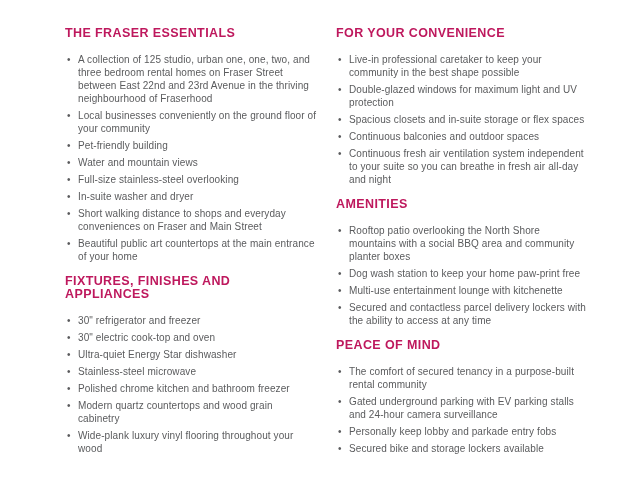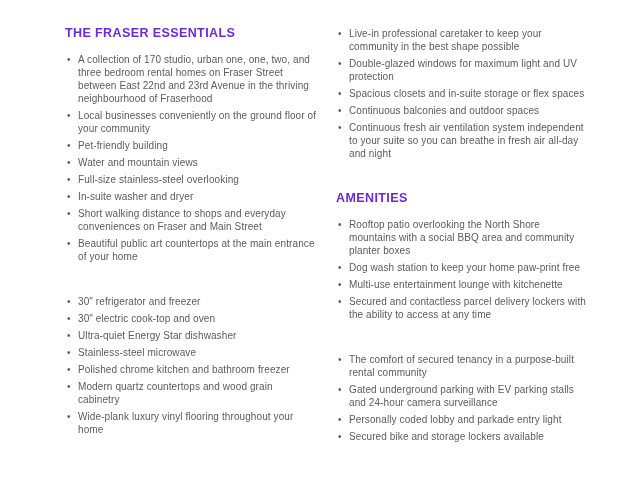--- a/index.html
+++ b/index.html
@@ -22,29 +22,29 @@
   }
   .col {
     position: absolute;
     top: 27px;
     width: 252px;
   }
   .col-left  { left: 65px; }
   .col-right { left: 336px; }
 
   .section { margin: 0; }
-  .section + .section { margin-top: 32px; }
+  .section + .section { margin-top: 12px; }
 
   .section-title {
     margin: 0 0 13px 0;
     font-size: 12.5px;
     line-height: 13px;
     font-weight: bold;
     letter-spacing: 0.4px;
-    color: #6d28d9;
+    color: #be185d;
   }
 
   .bullets {
     list-style: none;
     margin: 0;
     padding: 0 0 0 2px;
   }
   .bullet {
     display: flex;
     align-items: flex-start;
@@ -66,21 +66,21 @@
 </head>
 <body>
 
 <div class="page">
   <div class="col col-left">
   <section class="section">
     <h2 class="section-title">THE FRASER ESSENTIALS</h2>
     <ul class="bullets">
   <li class="bullet">
     <span class="dot">•</span>
-    <span class="text">A collection of 170 studio, urban one, one, two, and three bedroom rental homes on Fraser Street between East 22nd and 23rd Avenue in the thriving neighbourhood of Fraserhood</span>
+    <span class="text">A collection of 125 studio, urban one, one, two, and three bedroom rental homes on Fraser Street between East 22nd and 23rd Avenue in the thriving neighbourhood of Fraserhood</span>
   </li>
 
   <li class="bullet">
     <span class="dot">•</span>
     <span class="text">Local businesses conveniently on the ground floor of your community</span>
   </li>
 
   <li class="bullet">
     <span class="dot">•</span>
     <span class="text">Pet-friendly building</span>
@@ -107,20 +107,21 @@
   </li>
 
   <li class="bullet">
     <span class="dot">•</span>
     <span class="text">Beautiful public art countertops at the main entrance of your home</span>
   </li>
 </ul>
   </section>
 
   <section class="section">
+    <h2 class="section-title">FIXTURES, FINISHES AND APPLIANCES</h2>
     <ul class="bullets">
   <li class="bullet">
     <span class="dot">•</span>
     <span class="text">30" refrigerator and freezer</span>
   </li>
 
   <li class="bullet">
     <span class="dot">•</span>
     <span class="text">30" electric cook-top and oven</span>
   </li>
@@ -140,27 +141,28 @@
     <span class="text">Polished chrome kitchen and bathroom freezer</span>
   </li>
 
   <li class="bullet">
     <span class="dot">•</span>
     <span class="text">Modern quartz countertops and wood grain cabinetry</span>
   </li>
 
   <li class="bullet">
     <span class="dot">•</span>
-    <span class="text">Wide-plank luxury vinyl flooring throughout your home</span>
+    <span class="text">Wide-plank luxury vinyl flooring throughout your wood</span>
   </li>
 </ul>
   </section>
 </div>
   <div class="col col-right">
   <section class="section">
+    <h2 class="section-title">FOR YOUR CONVENIENCE</h2>
     <ul class="bullets">
   <li class="bullet">
     <span class="dot">•</span>
     <span class="text">Live-in professional caretaker to keep your community in the best shape possible</span>
   </li>
 
   <li class="bullet">
     <span class="dot">•</span>
     <span class="text">Double-glazed windows for maximum light and UV protection</span>
   </li>
@@ -201,34 +203,35 @@
   </li>
 
   <li class="bullet">
     <span class="dot">•</span>
     <span class="text">Secured and contactless parcel delivery lockers with the ability to access at any time</span>
   </li>
 </ul>
   </section>
 
   <section class="section">
+    <h2 class="section-title">PEACE OF MIND</h2>
     <ul class="bullets">
   <li class="bullet">
     <span class="dot">•</span>
     <span class="text">The comfort of secured tenancy in a purpose-built rental community</span>
   </li>
 
   <li class="bullet">
     <span class="dot">•</span>
     <span class="text">Gated underground parking with EV parking stalls and 24-hour camera surveillance</span>
   </li>
 
   <li class="bullet">
     <span class="dot">•</span>
-    <span class="text">Personally coded lobby and parkade entry light</span>
+    <span class="text">Personally keep lobby and parkade entry fobs</span>
   </li>
 
   <li class="bullet">
     <span class="dot">•</span>
     <span class="text">Secured bike and storage lockers available</span>
   </li>
 </ul>
   </section>
 </div>
 </div>

